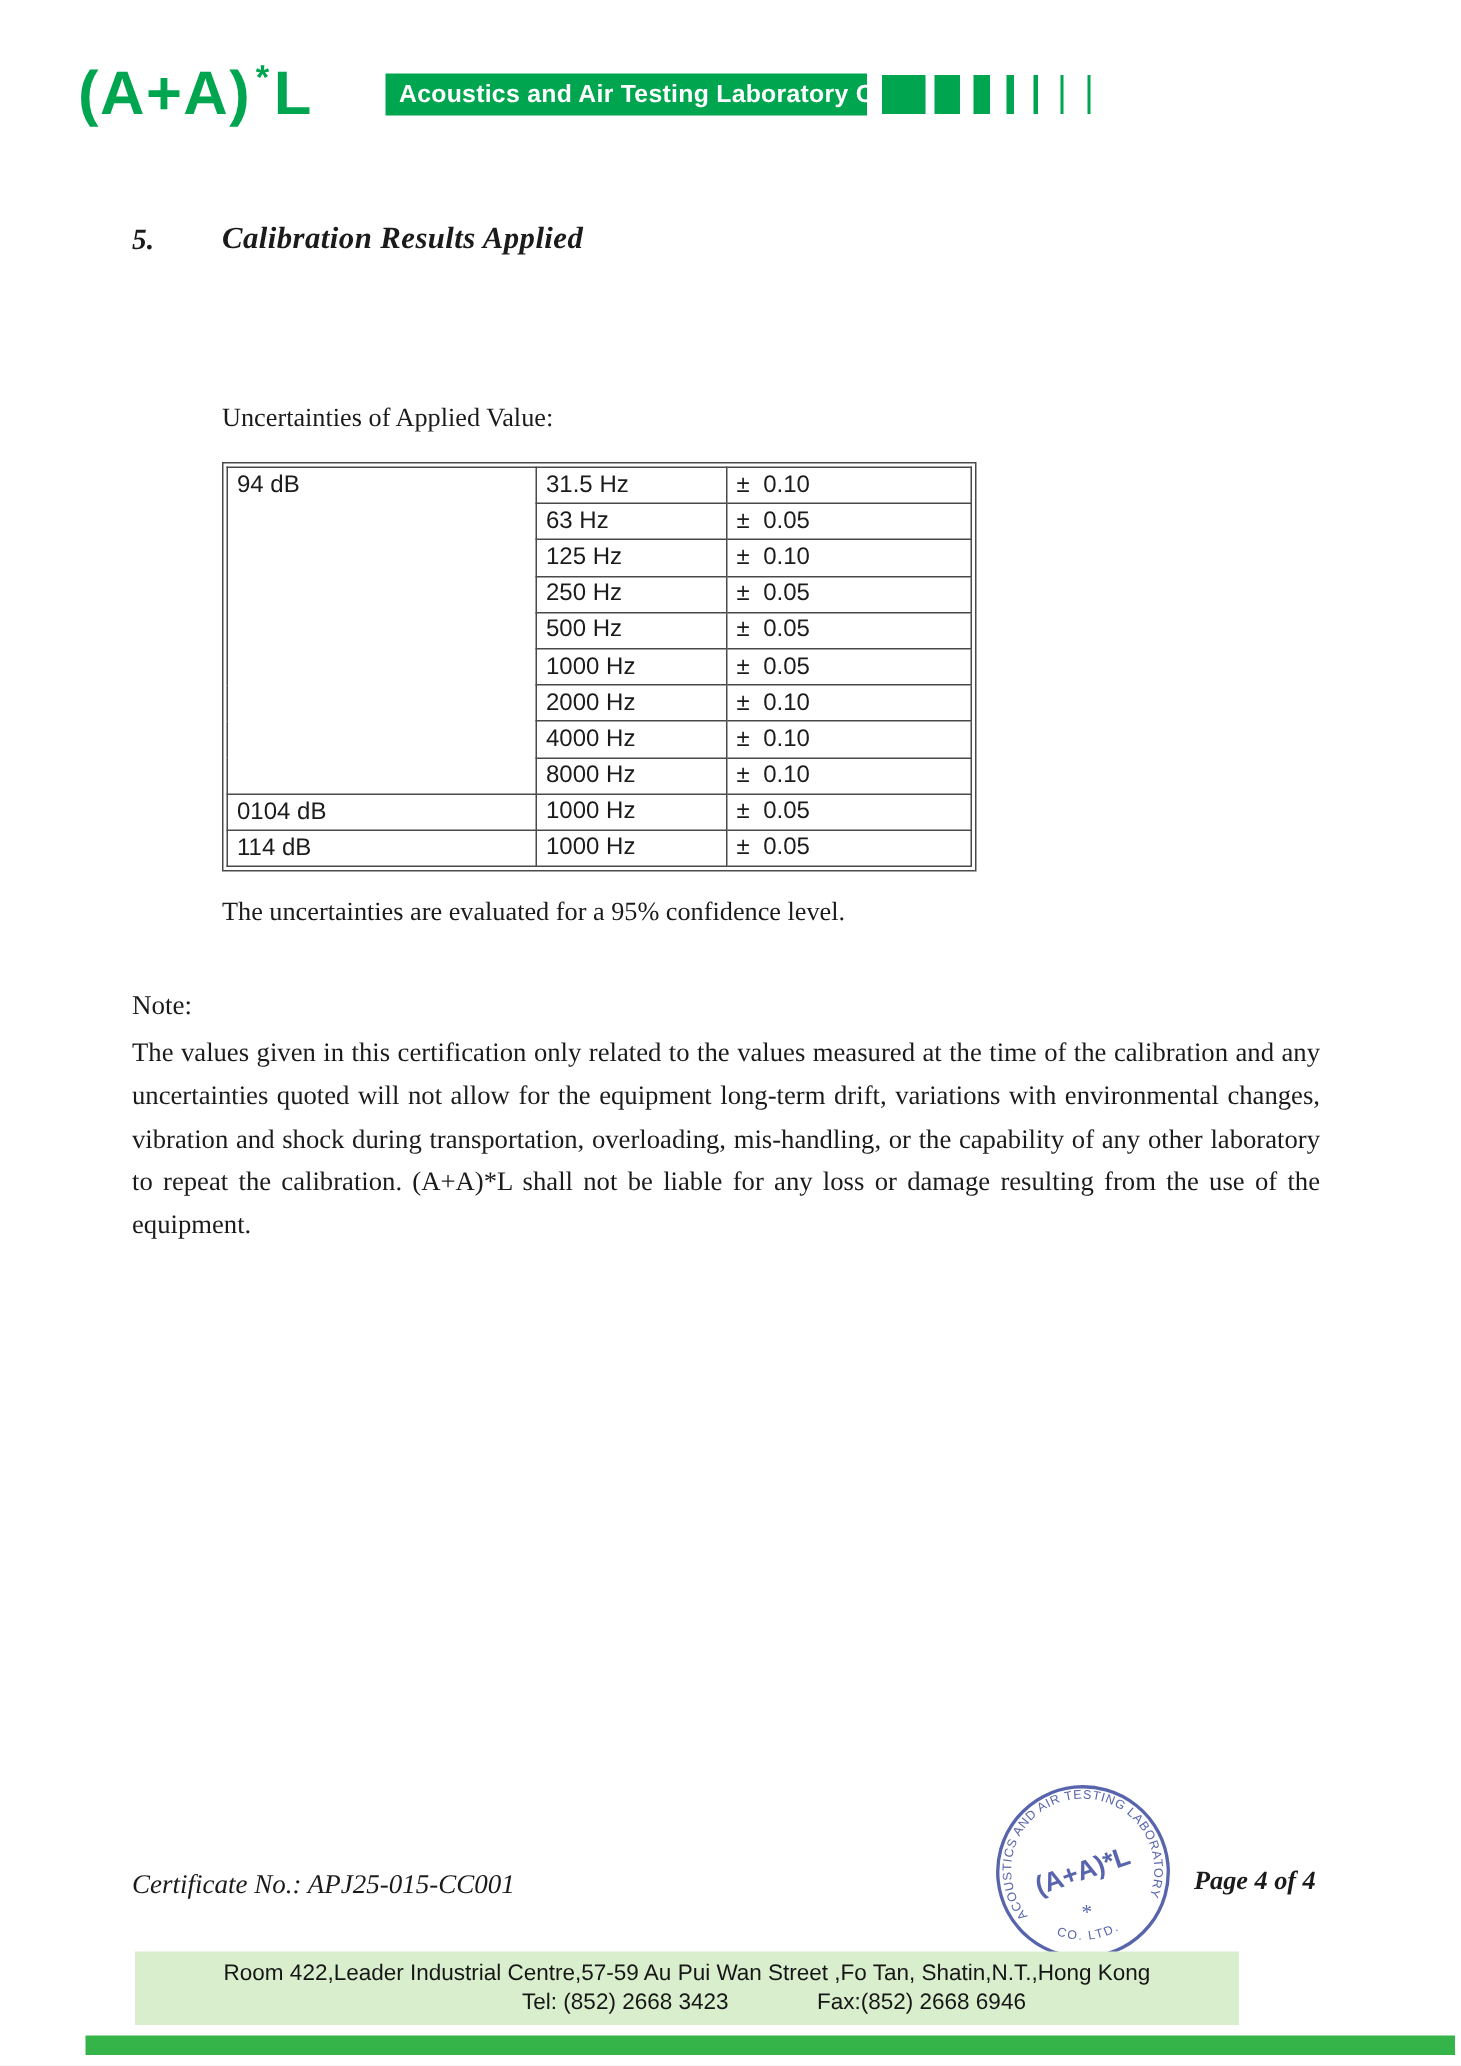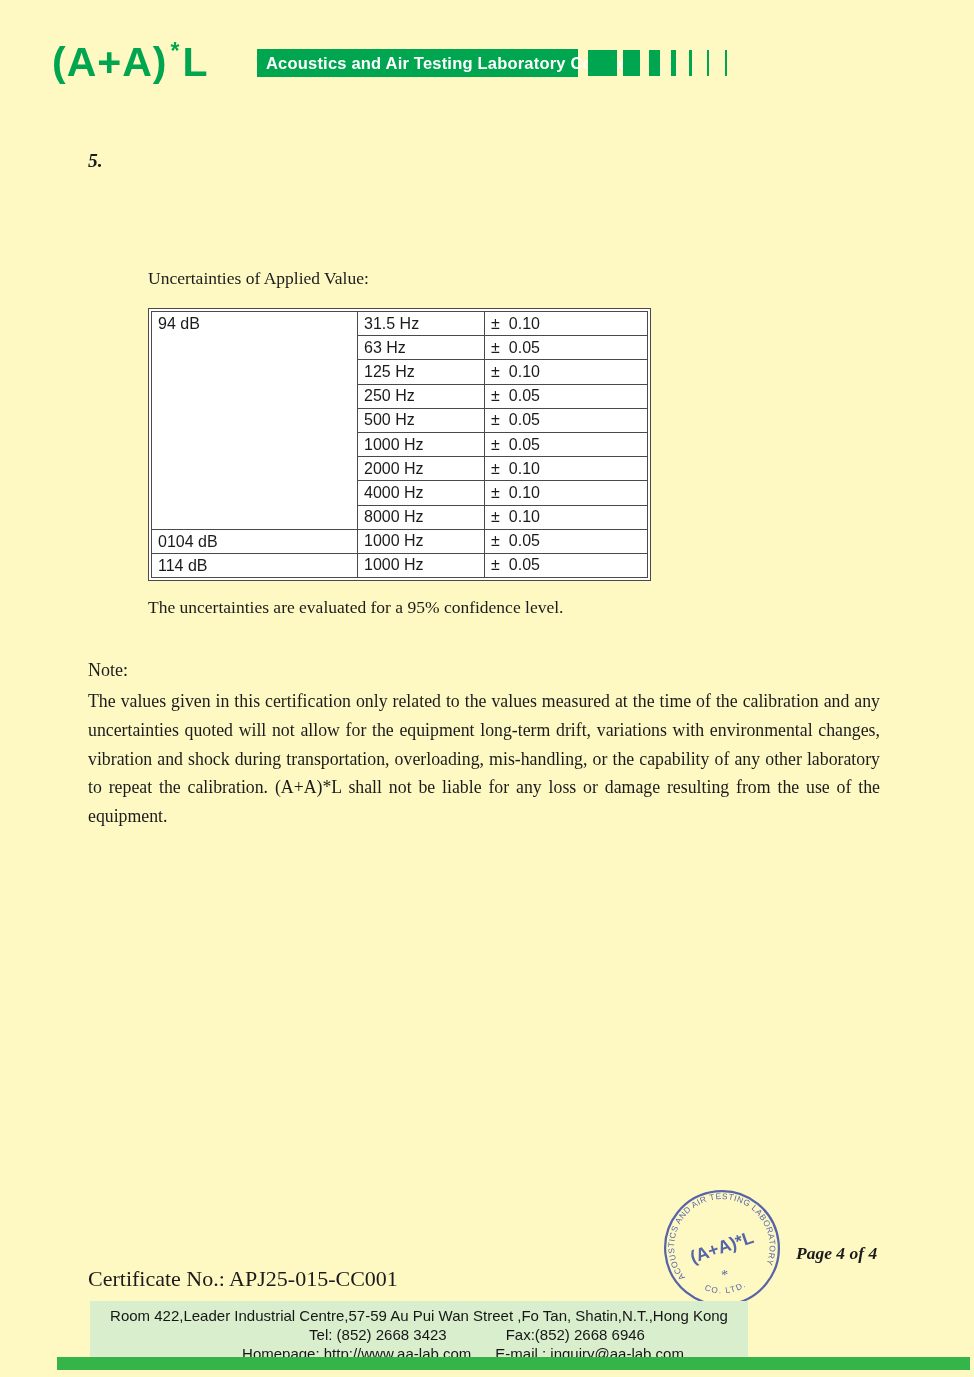--- a/index.html
+++ b/index.html
@@ -5,21 +5,21 @@
   :root{
     --green:#00a54f;
     --bar-green:#35b44a;
     --footer-bg:#d9eecd;
     --stamp-blue:#4a58a6;
     --ink:#1b1b1b;
     --table-line:#4a4a4a;
   }
   *{margin:0;padding:0;box-sizing:border-box;}
   body{background:#e9e9e9;font-family:"Liberation Serif",serif;color:var(--ink);}
-  .page{position:relative;width:974px;height:1377px;background:#fef9c3;margin:0 auto;overflow:hidden;}
+  .page{position:relative;width:974px;height:1377px;background:#ffffff;margin:0 auto;overflow:hidden;}
 
   
   .logo{position:absolute;left:52px;top:40px;font-family:"Liberation Sans",sans-serif;
         font-weight:bold;font-size:41px;color:var(--green);letter-spacing:1px;line-height:1;}
   .logo sup{font-size:23px;vertical-align:17px;margin:0 2px 0 3px;}
   .banner{position:absolute;left:257px;top:49px;width:321px;height:28px;background:var(--green);
           color:#fff;font-family:"Liberation Sans",sans-serif;font-size:16.5px;font-weight:bold;
           display:flex;align-items:center;padding-left:9px;letter-spacing:.2px;white-space:nowrap;}
   .bars{position:absolute;left:588px;top:50px;height:26px;display:flex;align-items:stretch;}
   .bars span{background:var(--green);display:block;}
@@ -48,26 +48,26 @@
   td.unc{}
   .pm{display:inline-block;margin-right:9px;}
 
   .conf-note{position:absolute;left:148px;top:597px;font-size:17.5px;}
 
   
   .note-label{position:absolute;left:88px;top:660px;font-size:18px;}
   .note-body{position:absolute;left:88px;top:687px;width:792px;font-size:17.8px;line-height:1.62;text-align:justify;}
 
   
-  .cert-no{position:absolute;left:88px;top:1246px;font-size:22px;margin-top:20px;}
+  .cert-no{position:absolute;left:88px;top:1246px;font-size:18px;font-style:italic;}
   .page-no{position:absolute;left:796px;top:1243px;font-size:17.5px;font-style:italic;font-weight:bold;}
 
   .stamp{position:absolute;left:655px;top:1181px;color:var(--stamp-blue);opacity:.92;transform:rotate(-6deg);}
 
-  .footer{position:absolute;left:90px;top:1301px;width:658px;background:var(--footer-bg);
+  .footer{position:absolute;left:90px;top:1301px;width:736px;background:var(--footer-bg);
           font-family:"Liberation Sans",sans-serif;font-size:15px;color:#161616;
           padding:5px 0 6px;line-height:19px;}
   .footer .l1{text-align:center;}
   .footer .l2{display:flex;justify-content:center;gap:59px;padding-left:116px;}
   .footer .l3{display:flex;justify-content:center;gap:24px;padding-left:88px;}
   .bottom-bar{position:absolute;left:57px;top:1357px;width:913px;height:13px;background:var(--bar-green);}
 </style>
 </head>
 <body>
 
@@ -84,20 +84,21 @@
       <span></span>
       <span></span>
       <span></span>
       <span></span>
       <span></span>
       <span></span>
   </div>
 
 
   <div class="sec-num">5.</div>
+  <div class="sec-title">Calibration Results Applied</div>
   <div class="tbl-caption">Uncertainties of Applied Value:</div>
 
   <div class="tbl-wrap">
     <table>
       <tbody>
         <tr>
           <td class="lvl" rowspan="9">94 dB</td>
           <td class="frq">31.5 Hz</td>
           <td class="unc"><span class="pm">±</span><span>0.10</span></td>
         </tr>
@@ -171,21 +172,17 @@
   </svg>
 
   <div class="page-no">Page 4 of 4</div>
 
   <div class="footer">
     <div class="l1">Room 422,Leader Industrial Centre,57-59 Au Pui Wan Street ,Fo Tan, Shatin,N.T.,Hong Kong</div>
     <div class="l2">
       <span>Tel: (852) 2668 3423</span>
       <span>Fax:(852) 2668 6946</span>
     </div>
-    <div class="l3">
-      <span>Homepage: http://www.aa-lab.com</span>
-      <span>E-mail : inquiry@aa-lab.com</span>
-    </div>
   </div>
 
   <div class="bottom-bar"></div>
 
 </div>
 
 </body></html>

